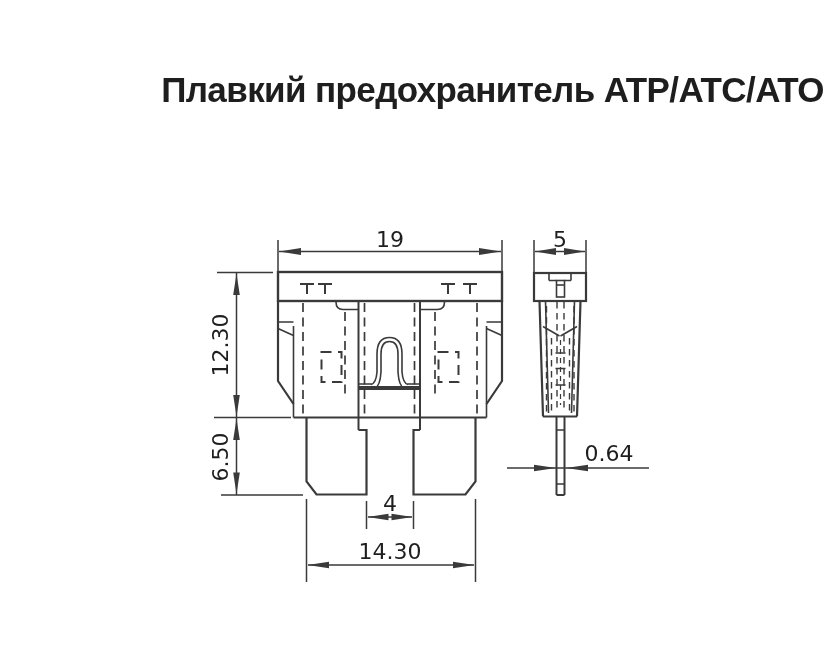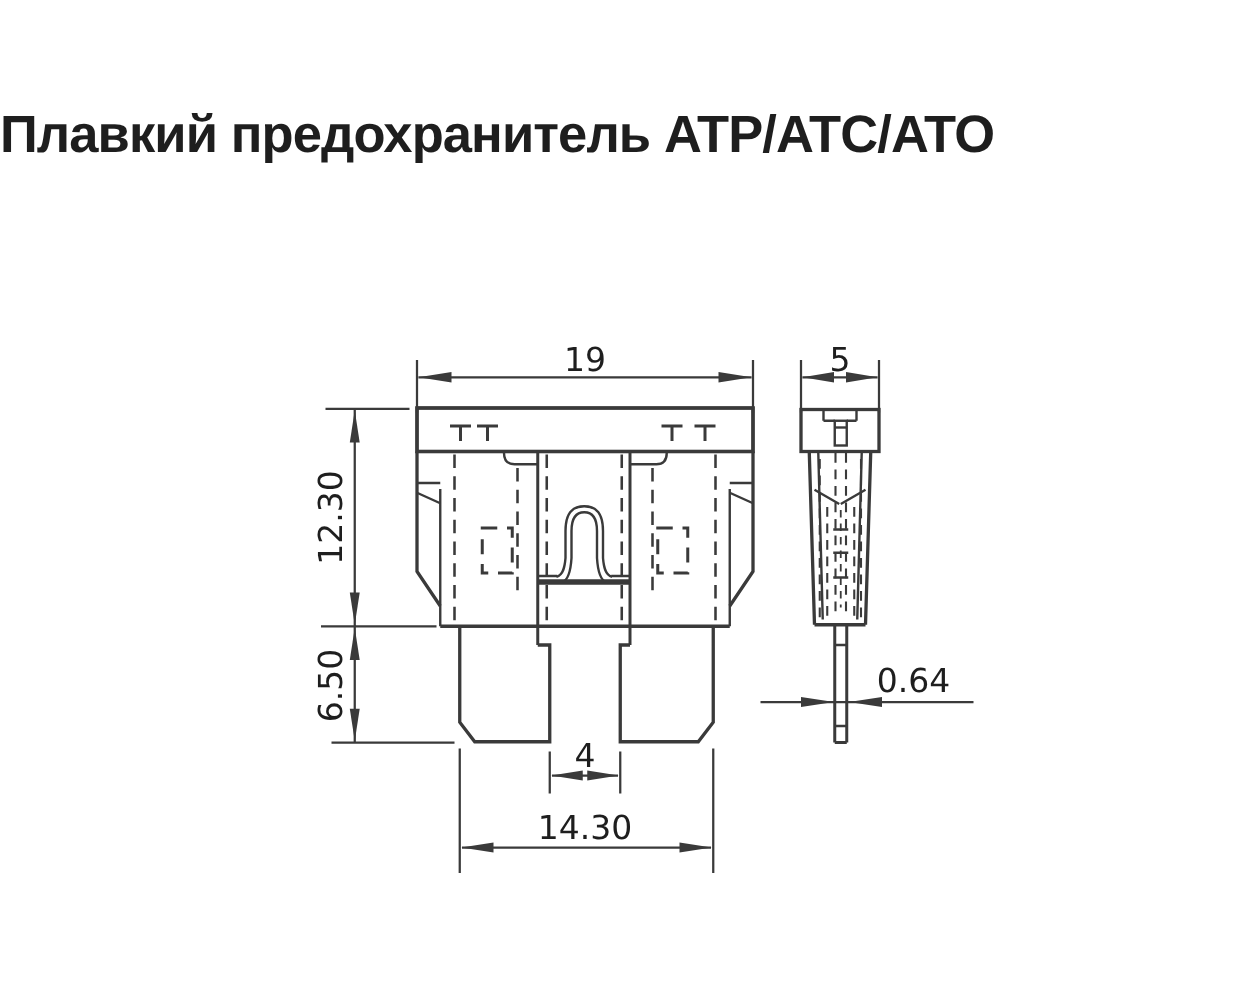--- a/index.html
+++ b/index.html
@@ -4,21 +4,21 @@
 <style>
   html,body{margin:0;padding:0;background:#fff;}
   .stage{
     position:relative;width:824px;height:660px;overflow:hidden;
     background:var(--background,#ffffff);
     color:var(--line,#3a3a3a);
     font-family:"DejaVu Sans",sans-serif;
   }
   .title{
     position:absolute;top:70px;left:0;width:100%;margin:0;
-    text-align:left;
+    text-align:right;
     font-family:"Liberation Sans",sans-serif;
     font-weight:bold;font-size:35px;letter-spacing:-0.6px;
     color:var(--text,#141414);
   }
   svg.drawing{position:absolute;left:0;top:0;}
   svg .ol{stroke:currentColor;stroke-width:2.2;fill:none;}
   svg .th{stroke:currentColor;stroke-width:1.6;fill:none;}
   svg .tw{stroke:currentColor;stroke-width:2;fill:none;}
   svg .hid{stroke:currentColor;stroke-width:1.7;fill:none;stroke-dasharray:9 5.5;}
   svg .hid2{stroke:currentColor;stroke-width:1.4;fill:none;stroke-dasharray:6.5 4.5;}

